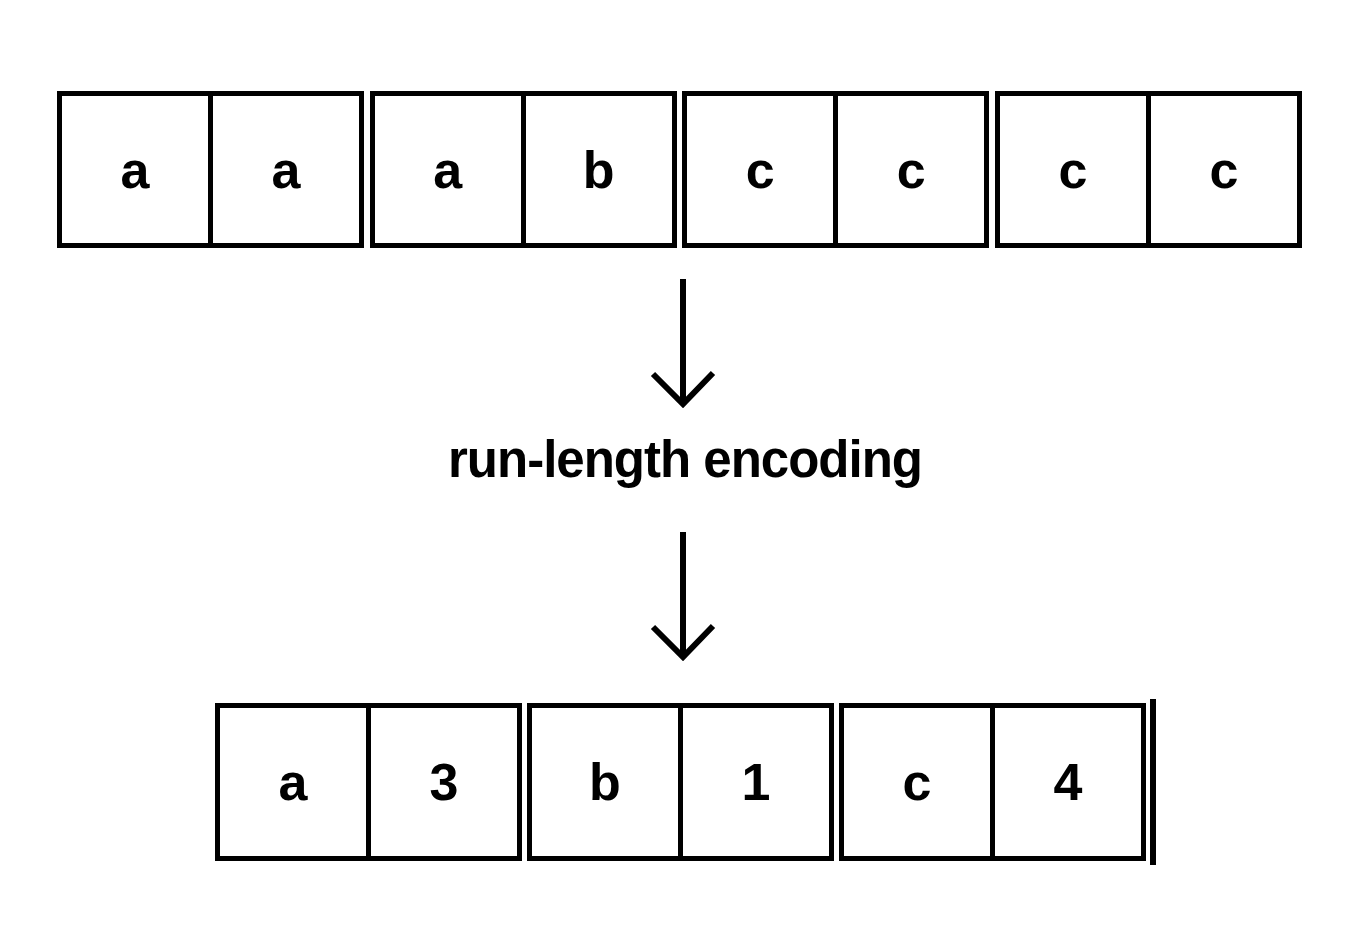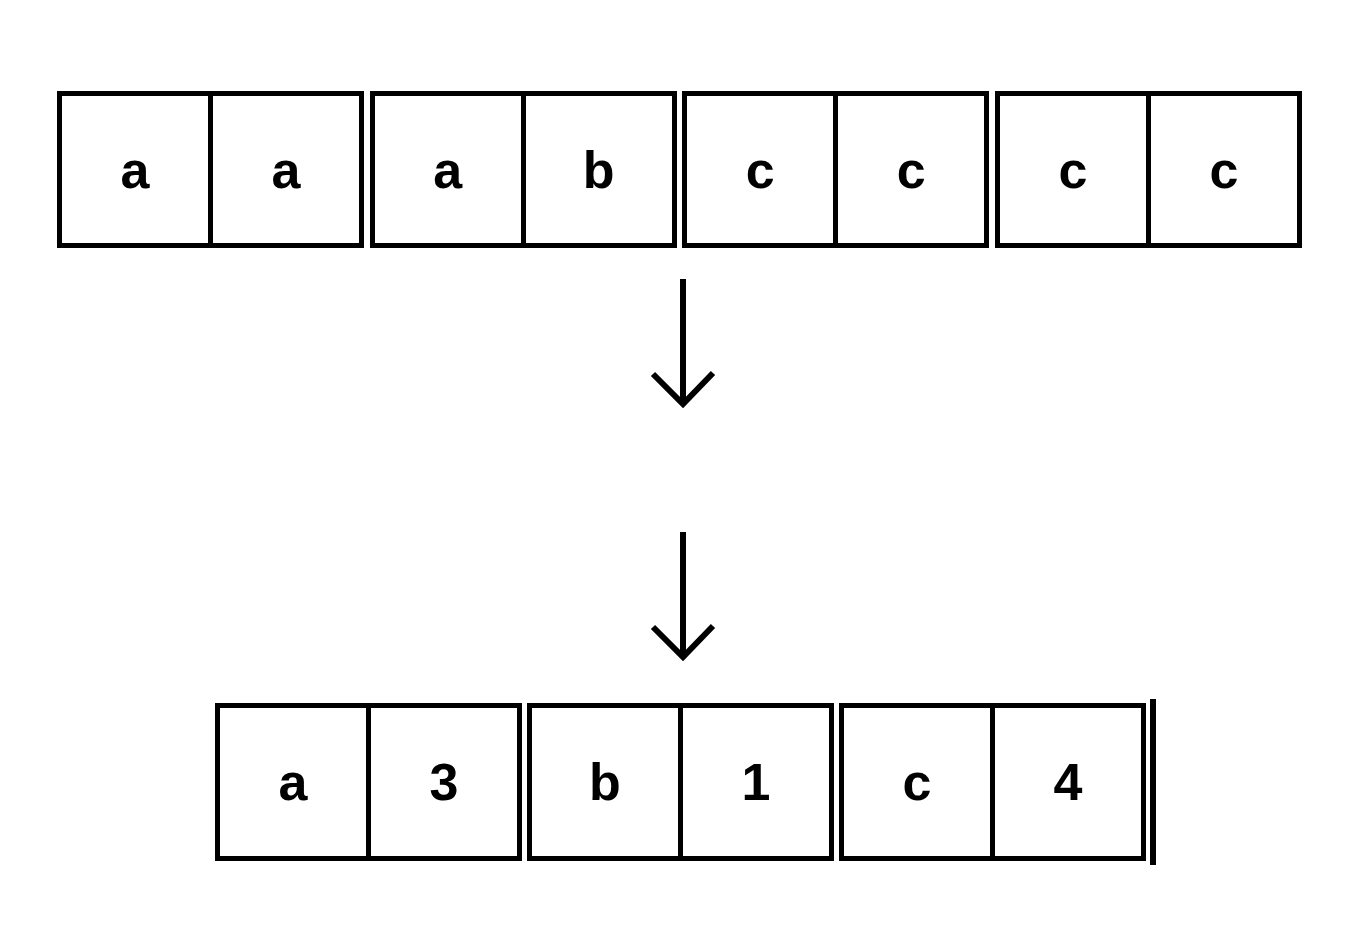--- a/index.html
+++ b/index.html
@@ -109,20 +109,21 @@
       <div class="cell">c</div>
       <div class="cell">c</div>
     </div>
   </div>
 
   <svg class="arrow arrow-1" viewBox="0 0 72 130" xmlns="http://www.w3.org/2000/svg">
     <line x1="36" y1="1" x2="36" y2="126"></line>
     <polyline points="6,96 36,126 66,95"></polyline>
   </svg>
 
+  <div class="process-label">run-length encoding</div>
 
   <svg class="arrow arrow-2" viewBox="0 0 72 130" xmlns="http://www.w3.org/2000/svg">
     <line x1="36" y1="1" x2="36" y2="126"></line>
     <polyline points="6,96 36,126 66,95"></polyline>
   </svg>
 
   <div class="row row-bottom">
     <div class="pair">
       <div class="cell">a</div>
       <div class="cell">3</div>

